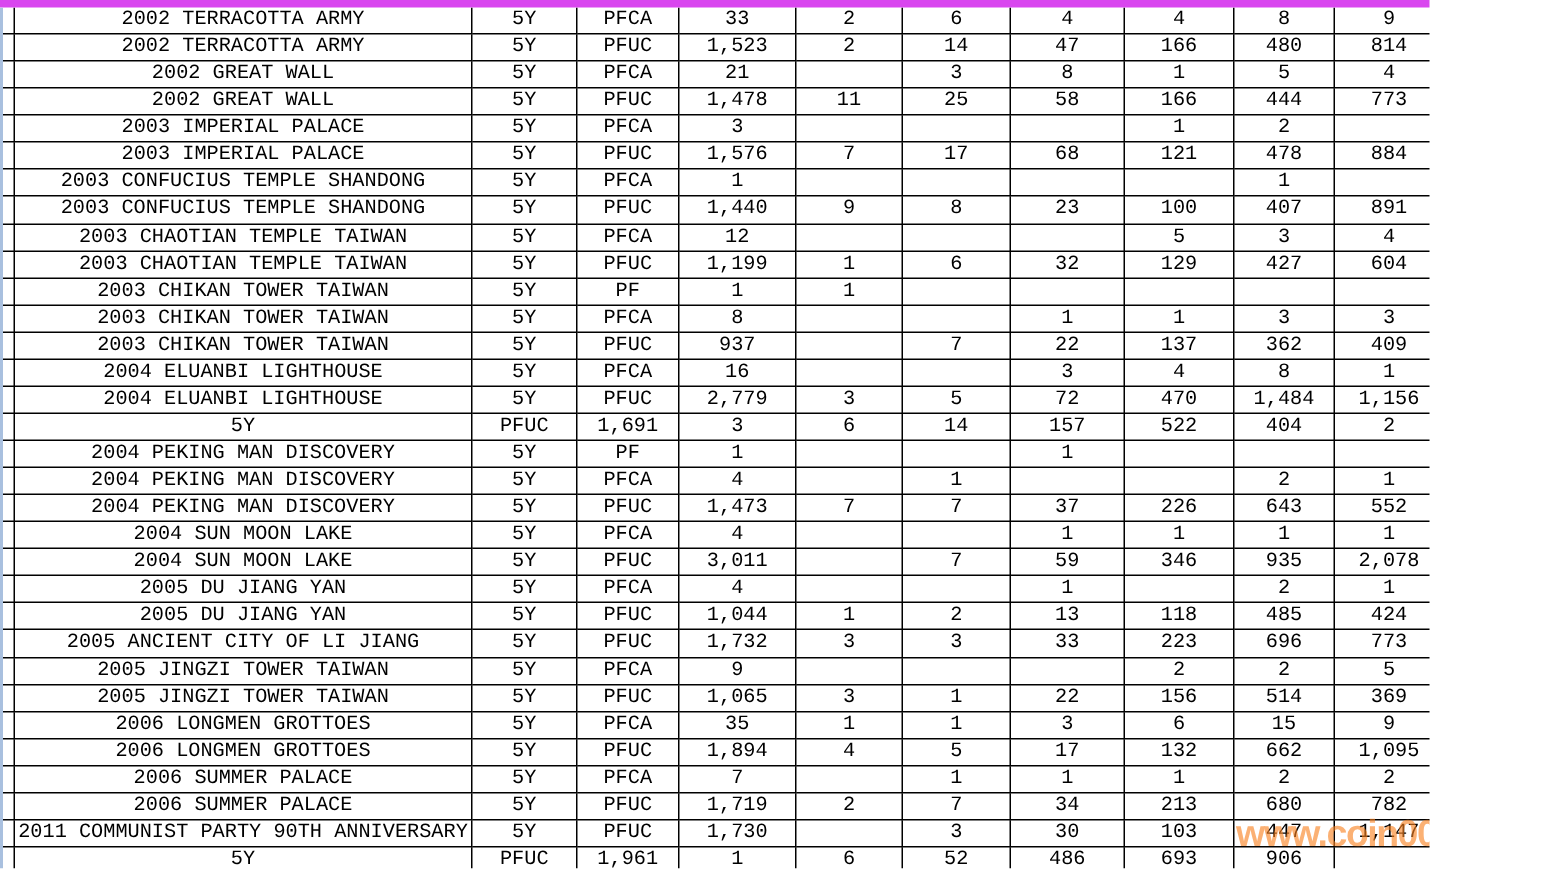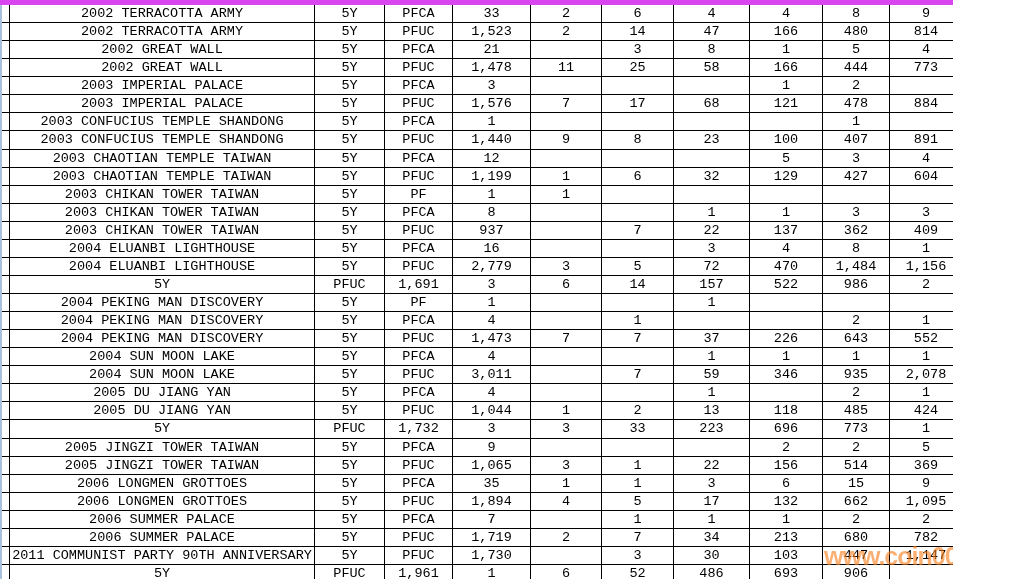--- a/index.html
+++ b/index.html
@@ -309,21 +309,21 @@
   <div class="row">
     <div class="cell sliver"></div>
     <div class="cell denom">5Y</div>
     <div class="cell grade">PFUC</div>
     <div class="cell num">1,691</div>
     <div class="cell num">3</div>
     <div class="cell num">6</div>
     <div class="cell num">14</div>
     <div class="cell num">157</div>
     <div class="cell num">522</div>
-    <div class="cell num">986</div>
+    <div class="cell num">404</div>
     <div class="cell num">2</div>
     <div class="cell rsliver"></div>
   </div>
 
   <div class="row">
     <div class="cell sliver"></div>
     <div class="cell name">2004 PEKING MAN DISCOVERY</div>
     <div class="cell denom">5Y</div>
     <div class="cell grade">PF</div>
     <div class="cell num">1</div>
@@ -428,20 +428,21 @@
     <div class="cell num">13</div>
     <div class="cell num">118</div>
     <div class="cell num">485</div>
     <div class="cell num">424</div>
     <div class="cell num"></div>
     <div class="cell rsliver"></div>
   </div>
 
   <div class="row">
     <div class="cell sliver"></div>
+    <div class="cell name">2005 ANCIENT CITY OF LI JIANG</div>
     <div class="cell denom">5Y</div>
     <div class="cell grade">PFUC</div>
     <div class="cell num">1,732</div>
     <div class="cell num">3</div>
     <div class="cell num">3</div>
     <div class="cell num">33</div>
     <div class="cell num">223</div>
     <div class="cell num">696</div>
     <div class="cell num">773</div>
     <div class="cell num">1</div>

